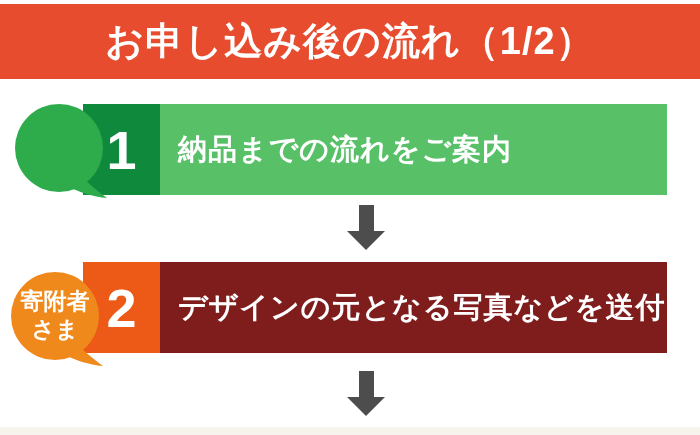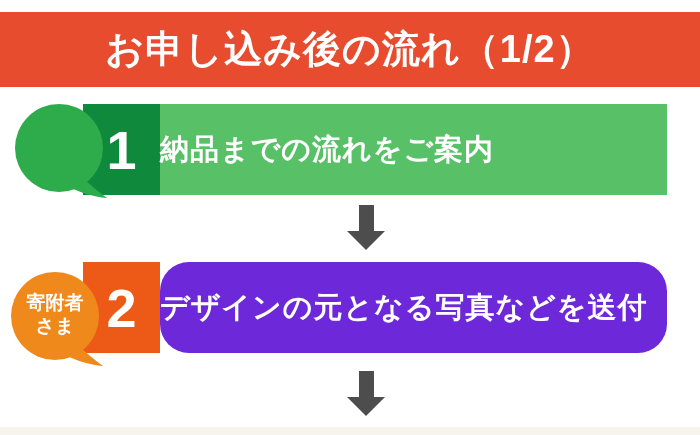--- a/index.html
+++ b/index.html
@@ -4,62 +4,62 @@
 <style>
   html, body { margin:0; padding:0; }
   body {
     width:700px; height:435px; position:relative; overflow:hidden;
     background:#ffffff;
     font-family:"Liberation Sans","DejaVu Sans",sans-serif;
   }
 
   
   .banner {
-    position:absolute; left:0; top:12px; width:700px; height:75px;
+    position:absolute; left:0; top:4px; width:700px; height:75px;
     background:#e84c2f;
     display:flex; align-items:center; justify-content:center;
   }
   .banner h1 {
     margin:0; color:#ffffff; font-size:38px; font-weight:bold; letter-spacing:1px;
   }
 
   
   .step {
     position:absolute; left:83px; width:584px; height:91px; display:flex;
   }
   .step-1 { top:104px; }
   .step-2 { top:262px; }
   .num-box {
     flex:0 0 77px; width:77px; height:100%;
     display:flex; align-items:center; justify-content:center;
     color:#ffffff; font-size:54px; font-weight:bold;
   }
   .bar {
     flex:1 1 auto; height:100%;
-    display:flex; align-items:center; box-sizing:border-box;
+    display:flex; align-items:center; padding-left:18px; box-sizing:border-box;
     color:#ffffff; font-size:29px; font-weight:bold; letter-spacing:1px;
     white-space:nowrap;
   }
   .step-1 .num-box { background:#0f8a3c; }
   .step-1 .bar     { background:#58c167; }
   .step-2 .num-box { background:#ed5a17; }
-  .step-2 .bar     { background:#6d28d9;border-radius:29px; }
+  .step-2 .bar     { background:#7f1d1d; }
 
   
   .bubble { position:absolute; width:97px; height:97px; z-index:5; }
   .bubble-1 { left:15px; top:104px; }
   .bubble-2 { left:11px; top:272px; }
   .bubble svg { position:absolute; left:0; top:0; width:97px; height:97px; display:block; }
   .bubble-label {
     position:absolute; left:0; top:0; width:88px; height:88px;
     display:flex; flex-direction:column; align-items:center; justify-content:center;
     color:#ffffff; font-weight:bold; text-align:center;
   }
   .bubble-1 .bubble-label { font-size:21px; }
-  .bubble-2 .bubble-label { font-size:19px; line-height:1.2;font-family:Liberation Mono, monospace; }
+  .bubble-2 .bubble-label { font-size:23px; line-height:1.2; }
 
   
   .arrow { position:absolute; left:347px; width:38px; }
   .arrow-1 { top:205px; }
   .arrow-2 { top:371px; }
   .arrow .stem { width:15px; height:26px; background:#4d4d4d; margin:0 auto; }
   .arrow .head {
     width:0; height:0;
     border-left:19px solid transparent; border-right:19px solid transparent;
     border-top:19px solid #4d4d4d;

